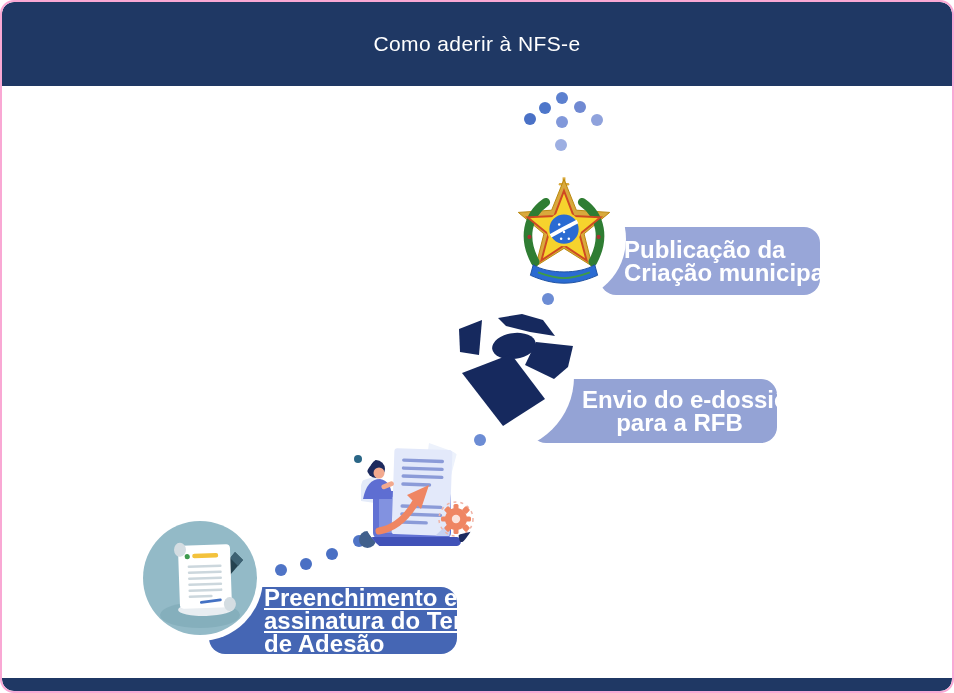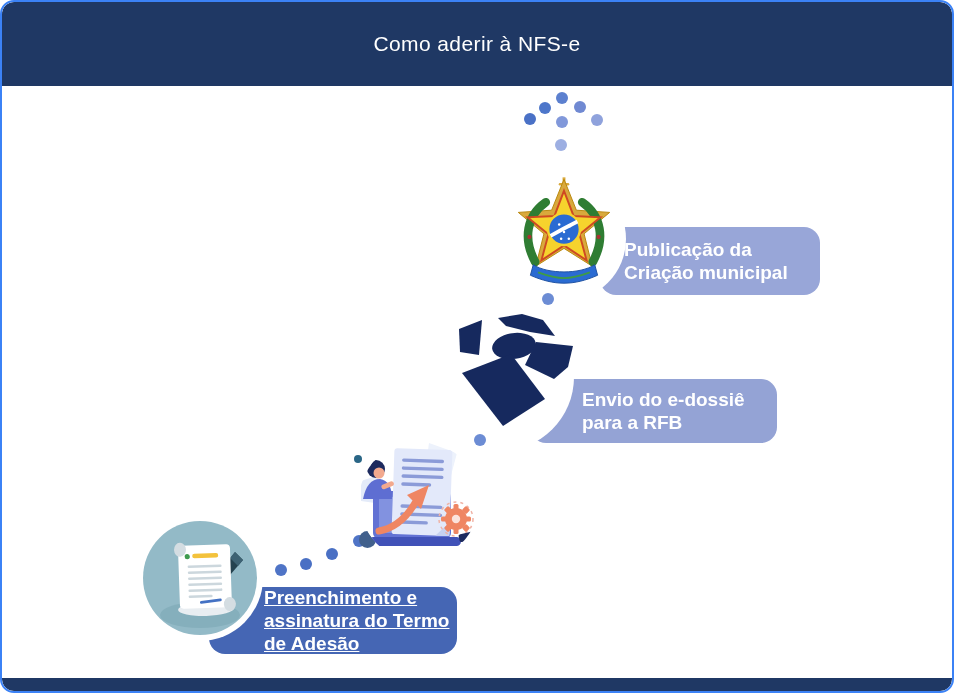--- a/index.html
+++ b/index.html
@@ -2,21 +2,21 @@
 <html><head>
 <meta charset="utf-8">
 <style>
   * { margin:0; padding:0; box-sizing:border-box; }
   html,body { background:#fff; }
   body { font-family:"Liberation Sans", sans-serif; }
 
   #canvas {
     position:relative; width:954px; height:693px;
     background:#ffffff;
-    border:2px solid #3b82f6;
+    border:2px solid #f9a8d4;
     border-radius:14px;
     overflow:hidden;
   }
 
   .header-bar {
     position:absolute; left:0; top:0; width:100%; height:84px;
     background:#1f3864;
     border-radius:12px 12px 0 0;
     display:flex; align-items:center; justify-content:center;
   }
@@ -26,27 +26,27 @@
 
   .footer-bar {
     position:absolute; left:0; bottom:0; width:100%; height:13px;
     background:#1f3864;
     border-radius:0 0 12px 12px;
   }
 
   .label-box {
     position:absolute; z-index:1;
     border-radius:16px;
-    color:#ffffff; font-weight:700; font-size:19px; line-height:23px;
+    color:#ffffff; font-weight:700; font-size:24px; line-height:23px;
     display:flex; flex-direction:column; justify-content:center;
   }
   .label-box span { display:block; white-space:nowrap; }
 
   #box-publicacao { left:598px; top:225px; width:220px; height:68px; background:#98a6d8; padding-left:24px; }
-  #box-envio      { left:528px; top:377px; width:247px; height:64px; background:#94a3d5; padding-left:52px; }
+  #box-envio      { left:528px; top:377px; width:247px; height:64px; background:#94a3d5; padding-left:52px;text-align:center; }
   #box-criacao    { left:452px; top:508px; width:226px; height:61px; background:#5e7bca; padding-left:34px; }
   #box-termo      { left:207px; top:585px; width:248px; height:67px; background:#4566b4; padding-left:55px;text-decoration:underline; }
 
   .arc { position:absolute; z-index:2; background:#ffffff; border-radius:50%; }
   #arc-publicacao { left:500px; top:175px; width:124px; height:124px; }
   #arc-envio      { left:424px; top:301px; width:148px; height:148px; }
   #arc-criacao    { left:350px; top:432px; width:134px; height:134px; }
   #arc-termo      { left:135px; top:513px; width:126px; height:126px; }
 
   .dot { position:absolute; z-index:3; border-radius:50%; }

